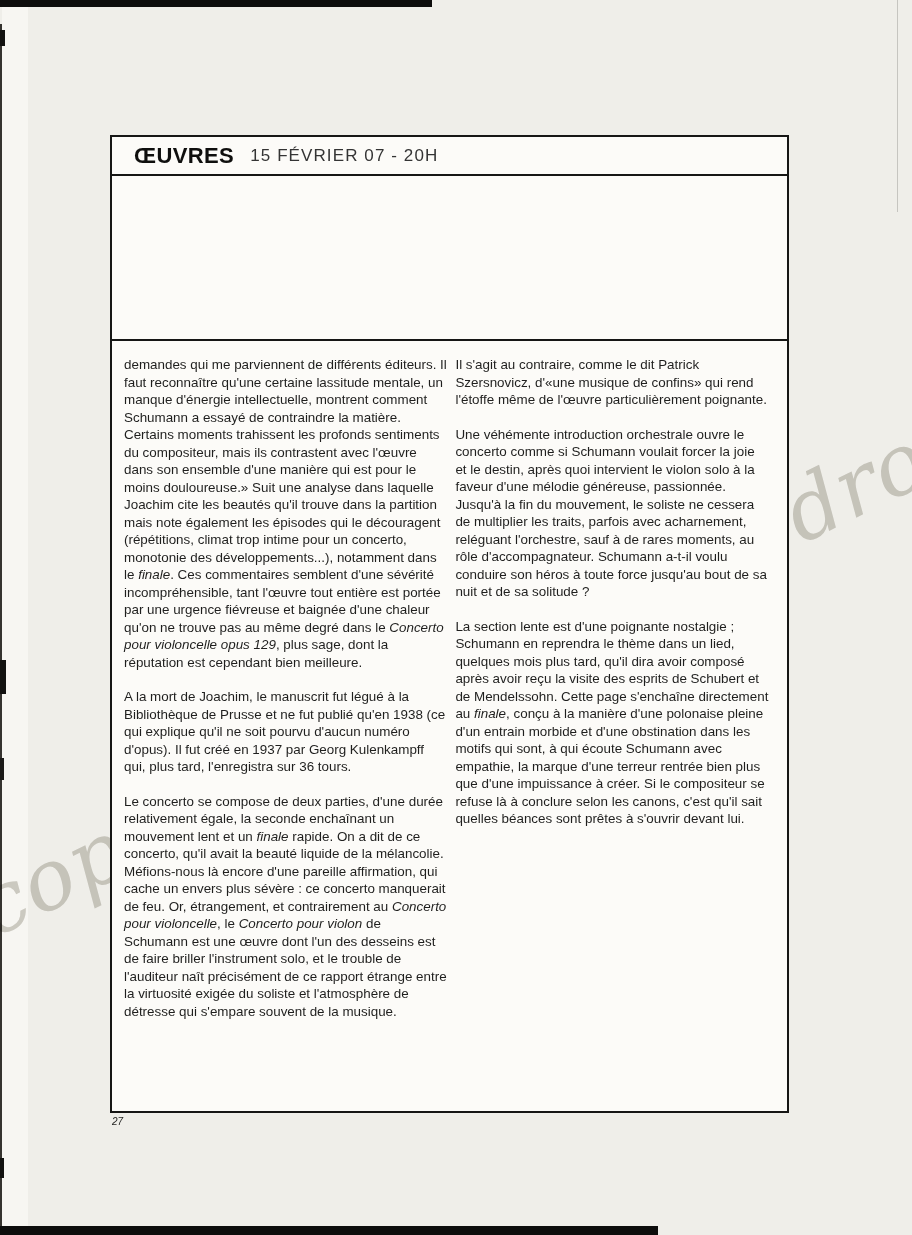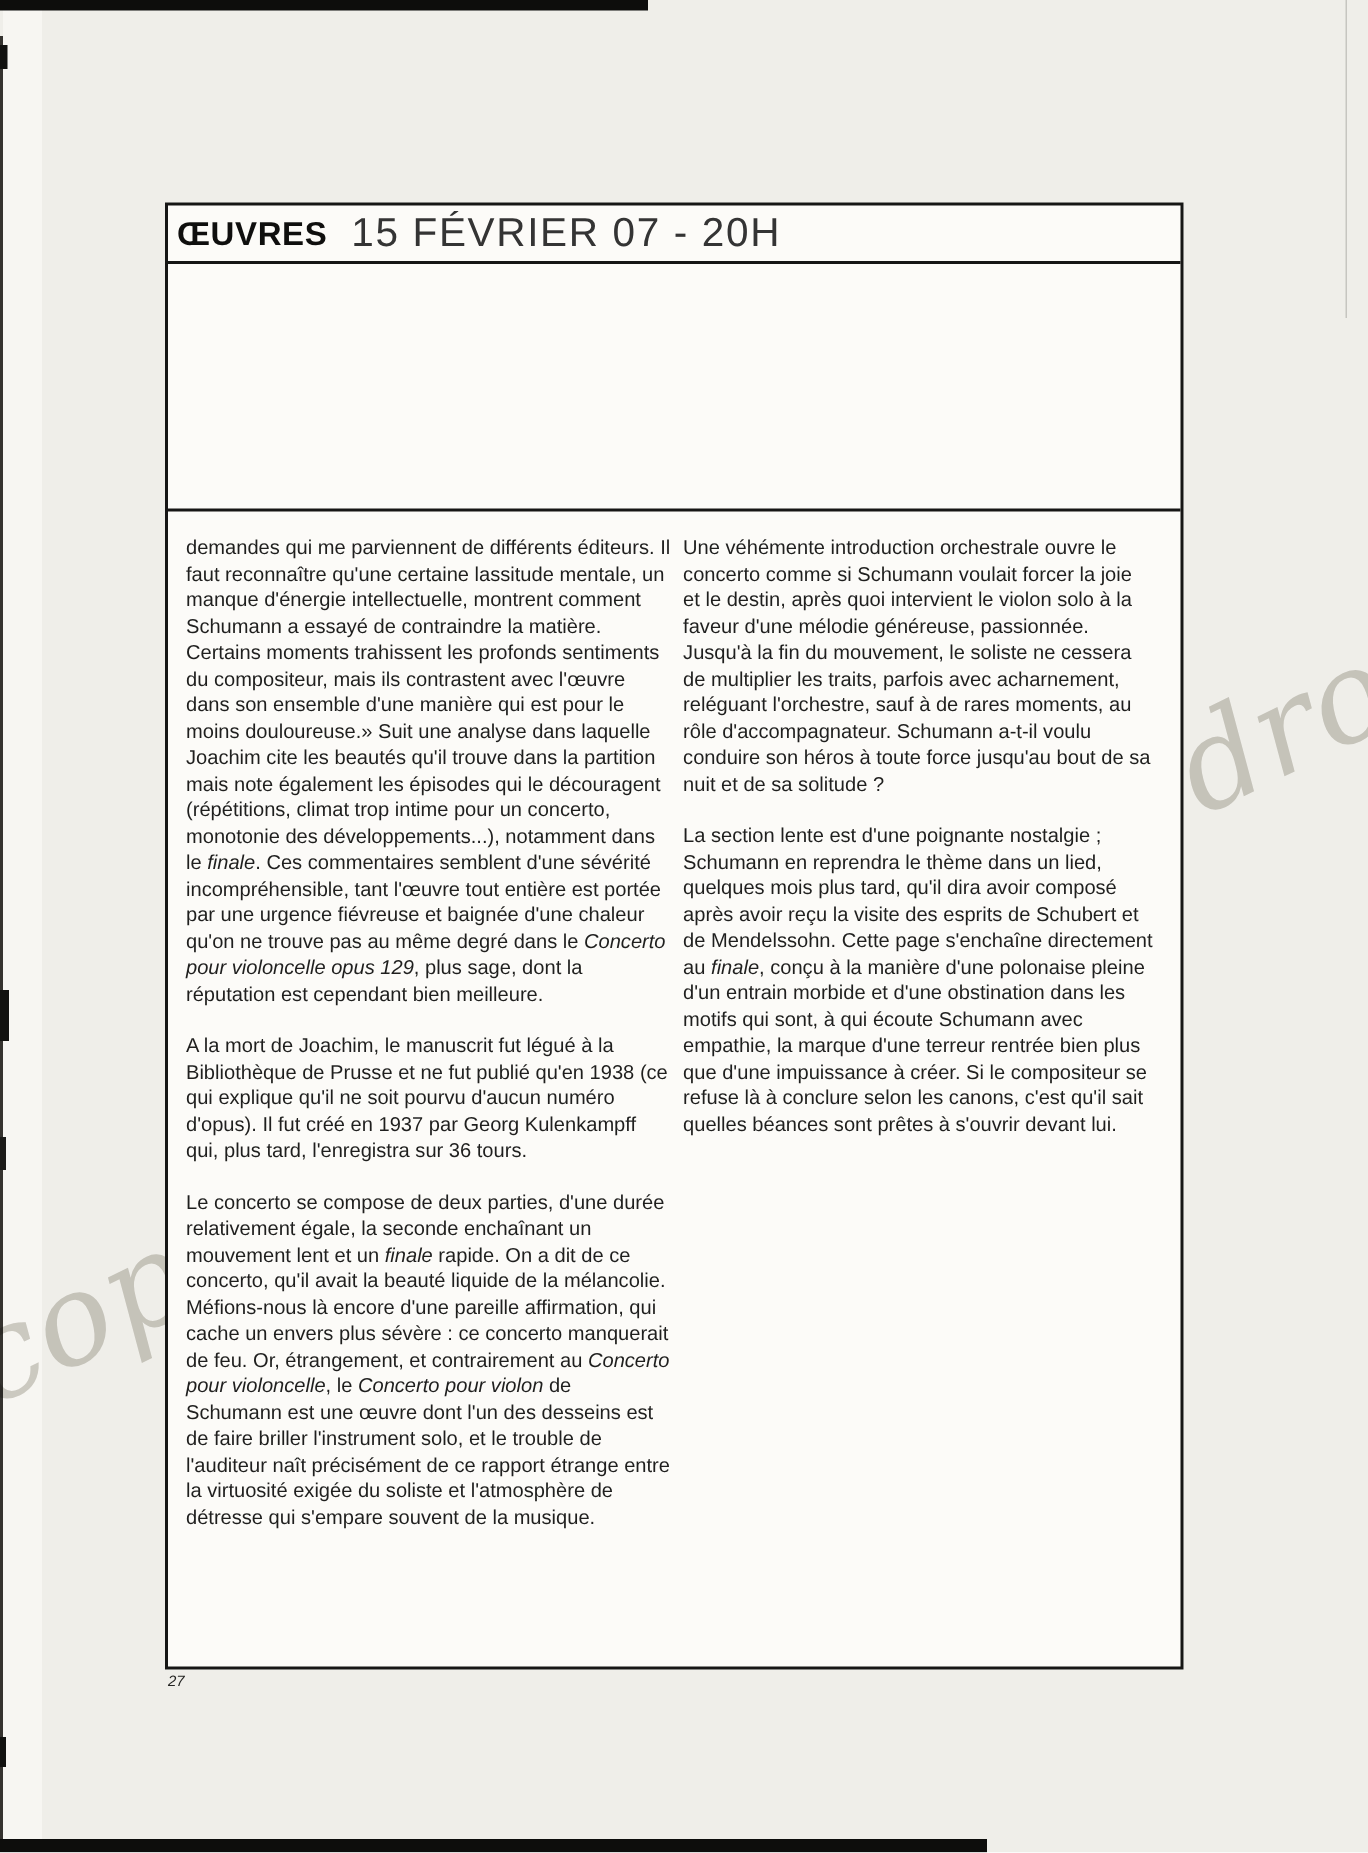--- a/index.html
+++ b/index.html
@@ -34,28 +34,28 @@
     position:absolute;left:110px;top:135px;
     width:679px;height:978px;
     box-sizing:border-box;
     border:2px solid var(--border_ink);
     background:var(--box_background);
   }
   .box-header{
     height:37px;
     border-bottom:2px solid var(--border_ink);
     display:flex;align-items:center;
-    padding-left:6px;
+    padding-left:22px;
   }
   .section-label{
     font-size:22px;font-weight:bold;letter-spacing:.4px;color:#0f0f0e;
   }
   .event-datetime{
     margin-left:16px;
-    font-size:27px;font-weight:400;letter-spacing:1.1px;color:#343434;
+    font-size:17px;font-weight:400;letter-spacing:1.1px;color:#343434;
   }
   .empty-band{
     height:163px;
     border-bottom:2px solid var(--border_ink);
   }
   .columns{
     display:flex;
     padding:15px 18px 0 12px;
     gap:8px;
   }
@@ -107,20 +107,21 @@
       <span class="event-datetime">15 FÉVRIER 07 - 20H</span>
     </div>
     <div class="empty-band"></div>
     <div class="columns">
       <div class="col col-left">
           <p class="para"><span>demandes qui me parviennent de différents éditeurs. Il faut reconnaître qu'une certaine lassitude mentale, un manque d'énergie intellectuelle, montrent comment Schumann a essayé de contraindre la matière. Certains moments trahissent les profonds sentiments du compositeur, mais ils contrastent avec l'œuvre dans son ensemble d'une manière qui est pour le moins douloureuse.» Suit une analyse dans laquelle Joachim cite les beautés qu'il trouve dans la partition mais note également les épisodes qui le découragent (répétitions, climat trop intime pour un concerto, monotonie des développements...), notamment dans le </span><span class="it">finale</span><span>. Ces commentaires semblent d'une sévérité incompréhensible, tant l'œuvre tout entière est portée par une urgence fiévreuse et baignée d'une chaleur qu'on ne trouve pas au même degré dans le </span><span class="it">Concerto pour violoncelle opus 129</span><span>, plus sage, dont la réputation est cependant bien meilleure.</span></p>
           <p class="para"><span>A la mort de Joachim, le manuscrit fut légué à la Bibliothèque de Prusse et ne fut publié qu'en 1938 (ce qui explique qu'il ne soit pourvu d'aucun numéro d'opus). Il fut créé en 1937 par Georg Kulenkampff qui, plus tard, l'enregistra sur 36 tours.</span></p>
           <p class="para"><span>Le concerto se compose de deux parties, d'une durée relativement égale, la seconde enchaînant un mouvement lent et un </span><span class="it">finale</span><span> rapide. On a dit de ce concerto, qu'il avait la beauté liquide de la mélancolie. Méfions-nous là encore d'une pareille affirmation, qui cache un envers plus sévère : ce concerto manquerait de feu. Or, étrangement, et contrairement au </span><span class="it">Concerto pour violoncelle</span><span>, le </span><span class="it">Concerto pour violon</span><span> de Schumann est une œuvre dont l'un des desseins est de faire briller l'instrument solo, et le trouble de l'auditeur naît précisément de ce rapport étrange entre la virtuosité exigée du soliste et l'atmosphère de détresse qui s'empare souvent de la musique.</span></p>
         </div>
       <div class="col col-right">
+          <p class="para"><span>Il s'agit au contraire, comme le dit Patrick Szersnovicz, d'«une musique de confins» qui rend l'étoffe même de l'œuvre particulièrement poignante.</span></p>
           <p class="para"><span>Une véhémente introduction orchestrale ouvre le concerto comme si Schumann voulait forcer la joie et le destin, après quoi intervient le violon solo à la faveur d'une mélodie généreuse, passionnée. Jusqu'à la fin du mouvement, le soliste ne cessera de multiplier les traits, parfois avec acharnement, reléguant l'orchestre, sauf à de rares moments, au rôle d'accompagnateur. Schumann a-t-il voulu conduire son héros à toute force jusqu'au bout de sa nuit et de sa solitude ?</span></p>
           <p class="para"><span>La section lente est d'une poignante nostalgie ; Schumann en reprendra le thème dans un lied, quelques mois plus tard, qu'il dira avoir composé après avoir reçu la visite des esprits de Schubert et de Mendelssohn. Cette page s'enchaîne directement au </span><span class="it">finale</span><span>, conçu à la manière d'une polonaise pleine d'un entrain morbide et d'une obstination dans les motifs qui sont, à qui écoute Schumann avec empathie, la marque d'une terreur rentrée bien plus que d'une impuissance à créer. Si le compositeur se refuse là à conclure selon les canons, c'est qu'il sait quelles béances sont prêtes à s'ouvrir devant lui.</span></p>
         </div>
     </div>
   </div>
 
   <div class="page-number">27</div>
 
 </div>
 

